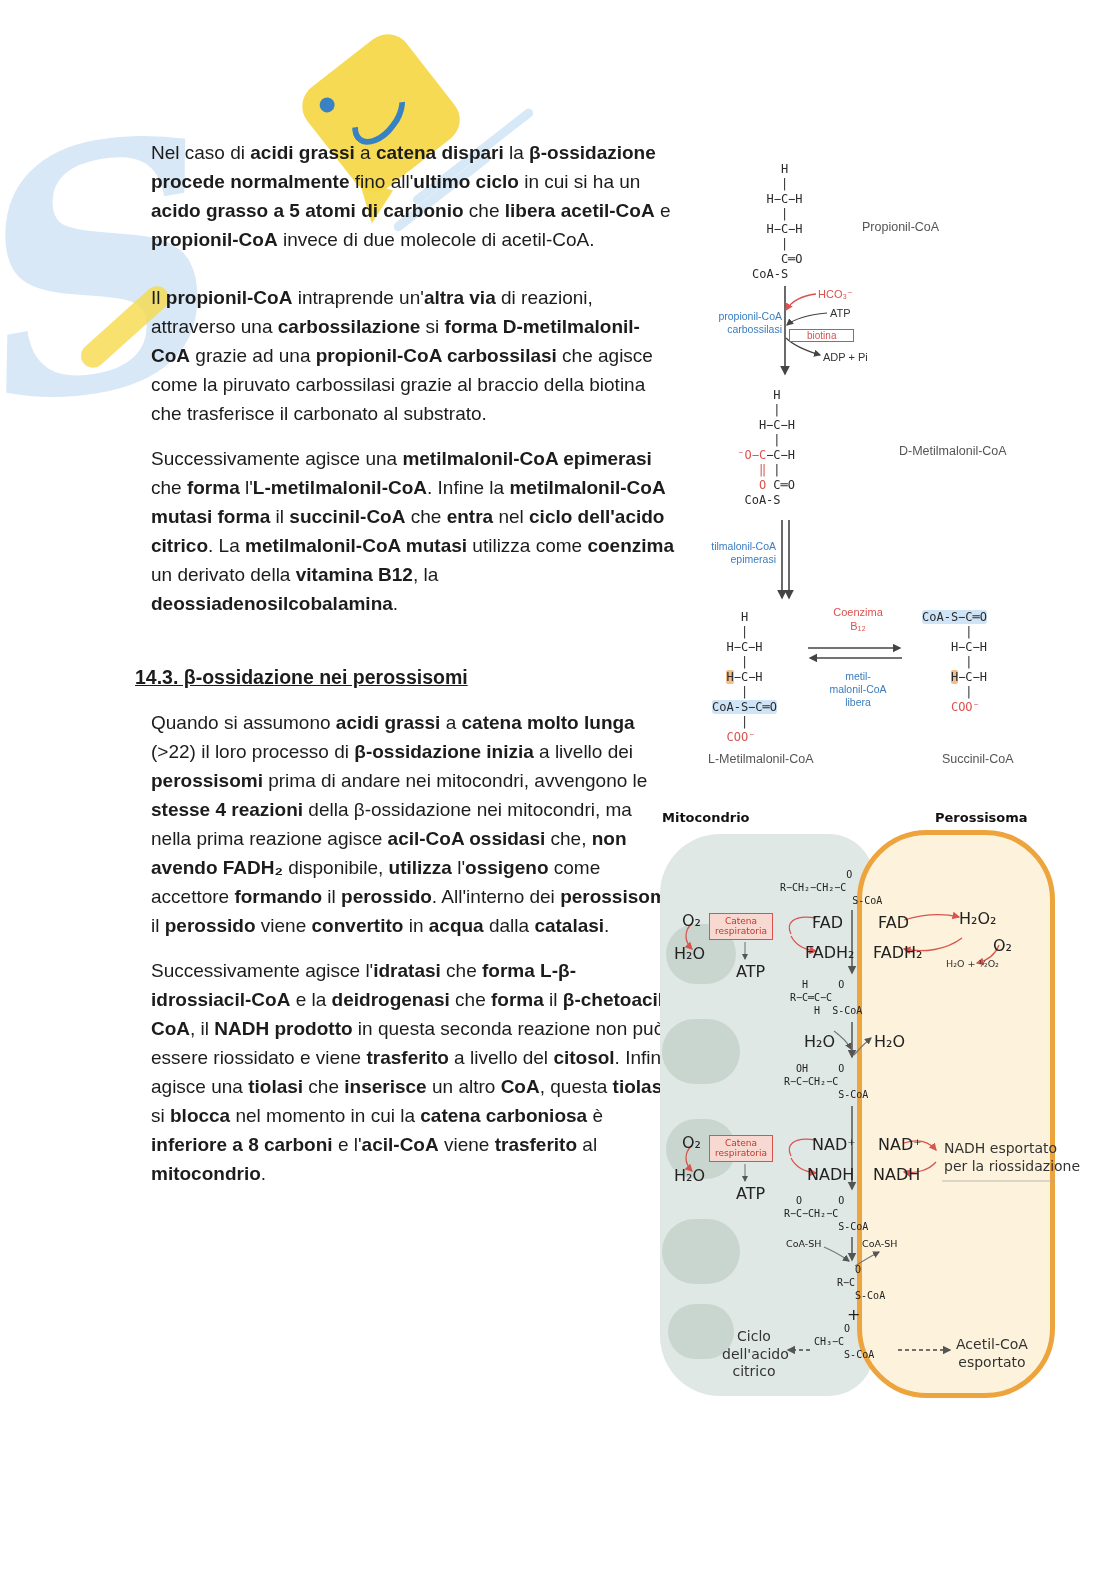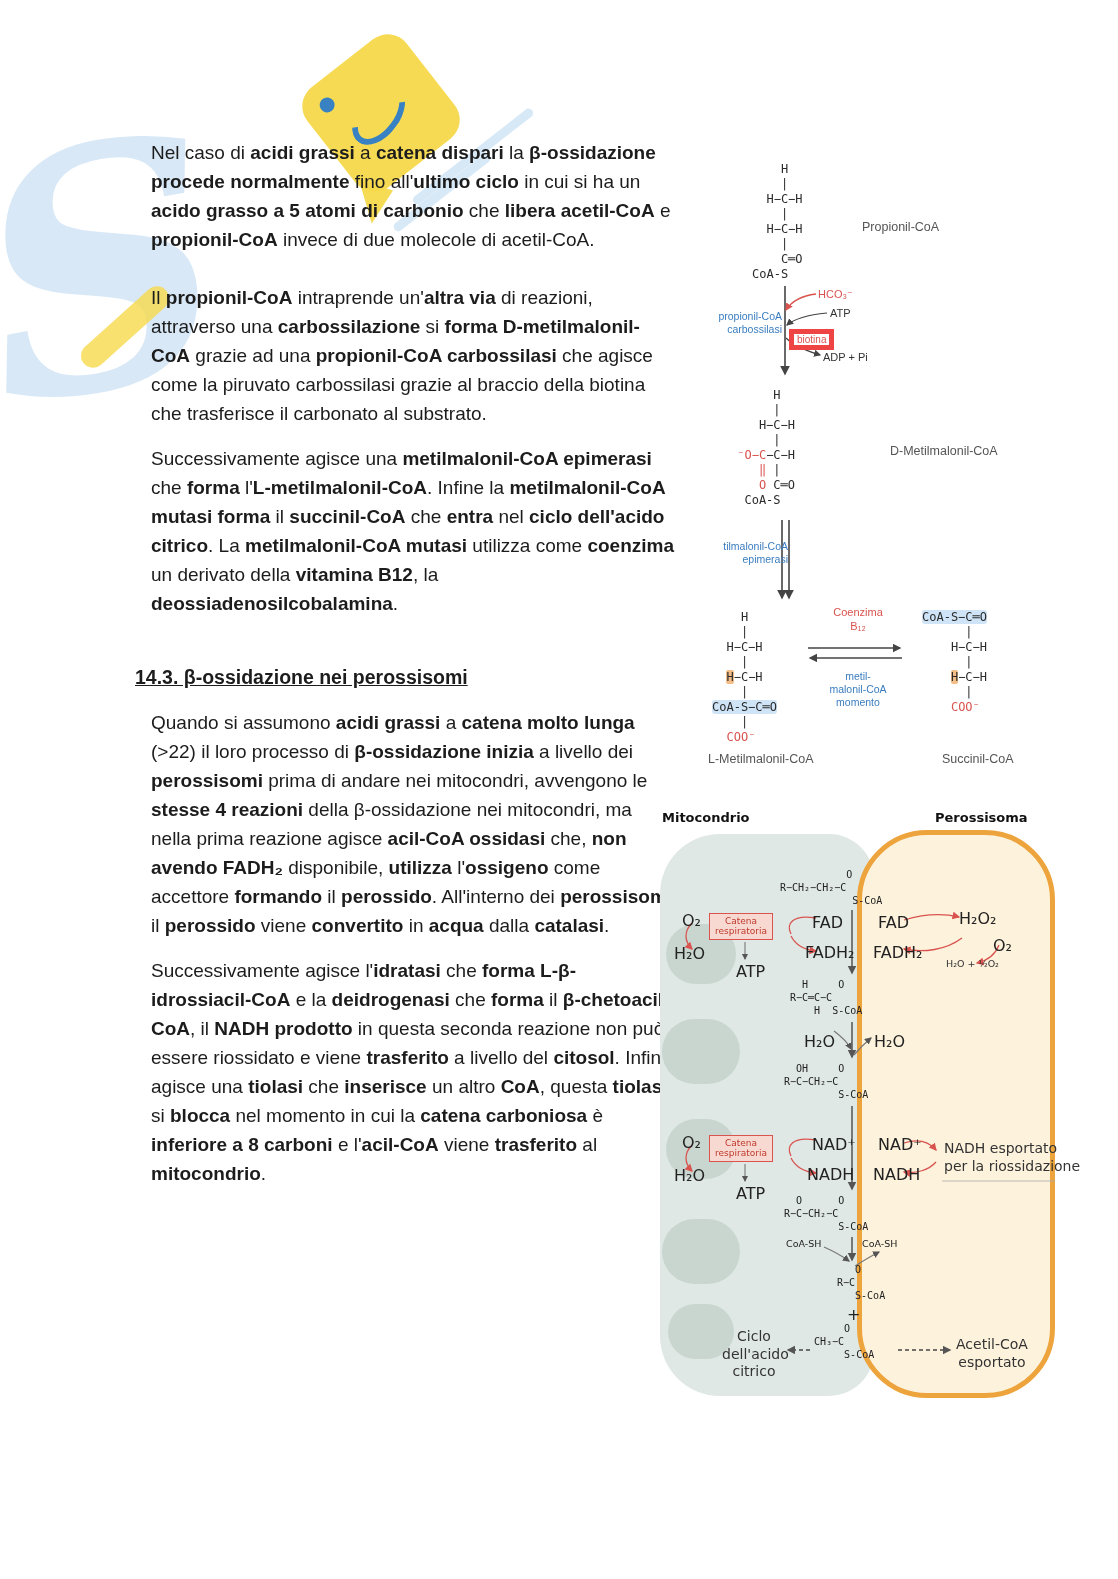--- a/index.html
+++ b/index.html
@@ -32,21 +32,21 @@
 
   
   .d1{position:absolute;left:690px;top:148px;width:398px;height:648px;z-index:2}
   .d1 svg,.d2 svg{position:absolute;left:0;top:0;z-index:3}
   .d1mol{position:absolute;font-family:"DejaVu Sans Mono",monospace;font-size:12px;line-height:15px;
         white-space:pre;color:#2b2b2b;z-index:4}
   .d1lab{position:absolute;font-size:12.5px;color:#555;z-index:4;white-space:pre}
   .d1txt{position:absolute;font-size:11px;color:#333;z-index:4;white-space:pre}
   .d1red{position:absolute;font-size:11px;color:#d9534f;white-space:pre;z-index:4;line-height:1.25}
   .d1blue{position:absolute;font-size:10.5px;color:#3a7dbf;white-space:pre;line-height:1.25;z-index:4}
-  .d1biotina{position:absolute;font-size:10px;color:#d9534f;border:5px solid #ef4444;padding:0 3px;
+  .d1biotina{position:absolute;font-size:10px;color:#d9534f;border:1px solid #ef4444;padding:0 17px;
         background:#fff;z-index:4}
   .red{color:#d9534f}
   .hb{background:#cfe4f6;border-radius:3px}
   .ho{background:#f3bd87;border-radius:2px}
 
   
   .d2{position:absolute;left:652px;top:810px;width:415px;height:600px;z-index:2;
         font-family:"DejaVu Sans",sans-serif}
   .d2title{position:absolute;font-size:13px;font-weight:bold;color:#111;z-index:5}
   .mito{position:absolute;left:8px;top:24px;width:214px;height:562px;background:#dfe8e4;
@@ -122,37 +122,37 @@
     <div class="d1biotina" style="left:99px;top:181px">biotina</div>
     <div class="d1txt" style="left:133px;top:203px">ADP + Pi</div>
     <div class="d1mol" style="left:40px;top:240px"><span>      H
       |
     H−C−H
       |
 </span><span class="red"> ⁻O−C</span><span>−C−H
 </span><span class="red">    ‖</span><span> |
 </span><span class="red">    O</span><span> C═O
   CoA-S</span></div>
-    <div class="d1lab" style="left:200px;top:296px">D-Metilmalonil-CoA</div>
-    <div class="d1blue" style="left:12px;top:392px;width:86px;text-align:right">tilmalonil-CoA
+    <div class="d1lab" style="left:209px;top:296px">D-Metilmalonil-CoA</div>
+    <div class="d1blue" style="left:0;top:392px;width:86px;text-align:right">tilmalonil-CoA
 epimerasi</div>
     <div class="d1mol" style="left:22px;top:462px"><span>    H
     |
   H−C−H
     |
   </span><span class="ho">H</span><span>−C−H
     |
 </span><span class="hb">CoA-S−C═O</span><span>
     |
   </span><span class="red">COO⁻</span></div>
     <div class="d1red" style="left:128px;top:458px;width:80px;text-align:center">Coenzima
 B₁₂</div>
     <div class="d1blue" style="left:126px;top:522px;width:84px;text-align:center">metil-
 malonil-CoA
-momento</div>
+libera</div>
     <div class="d1mol" style="left:232px;top:462px"><span class="hb">CoA-S−C═O</span><span>
       |
     H−C−H
       |
     </span><span class="ho">H</span><span>−C−H
       |
     </span><span class="red">COO⁻</span></div>
     <div class="d1lab" style="left:18px;top:604px">L-Metilmalonil-CoA</div>
     <div class="d1lab" style="left:252px;top:604px">Succinil-CoA</div>
   </div>

